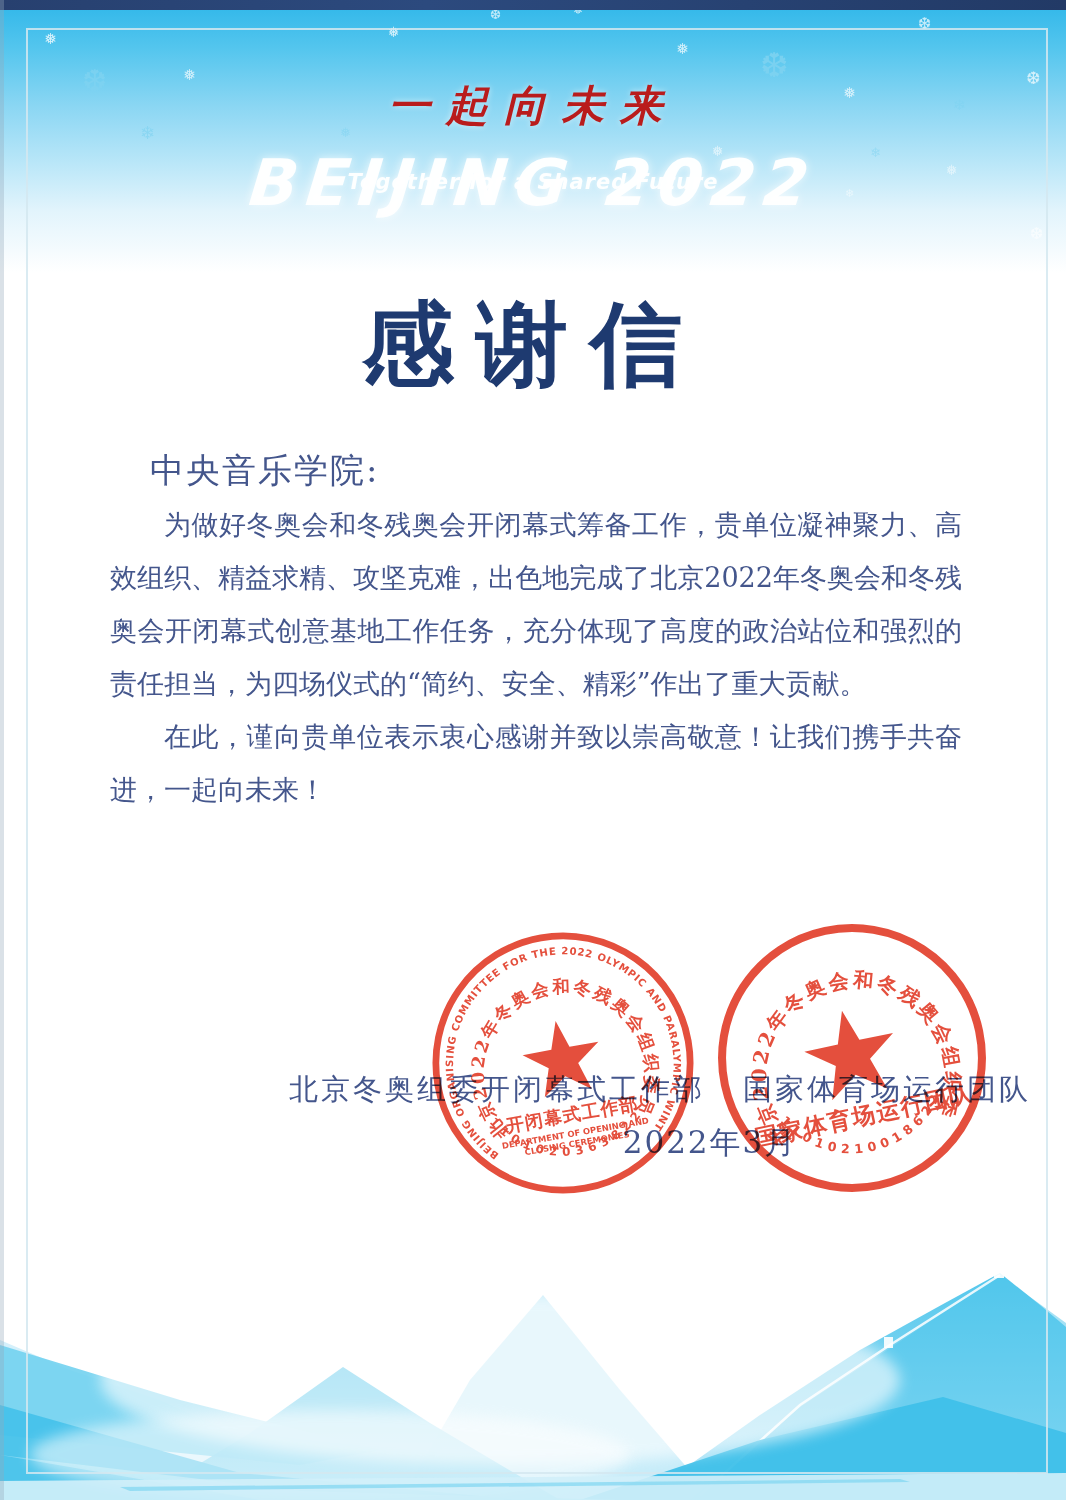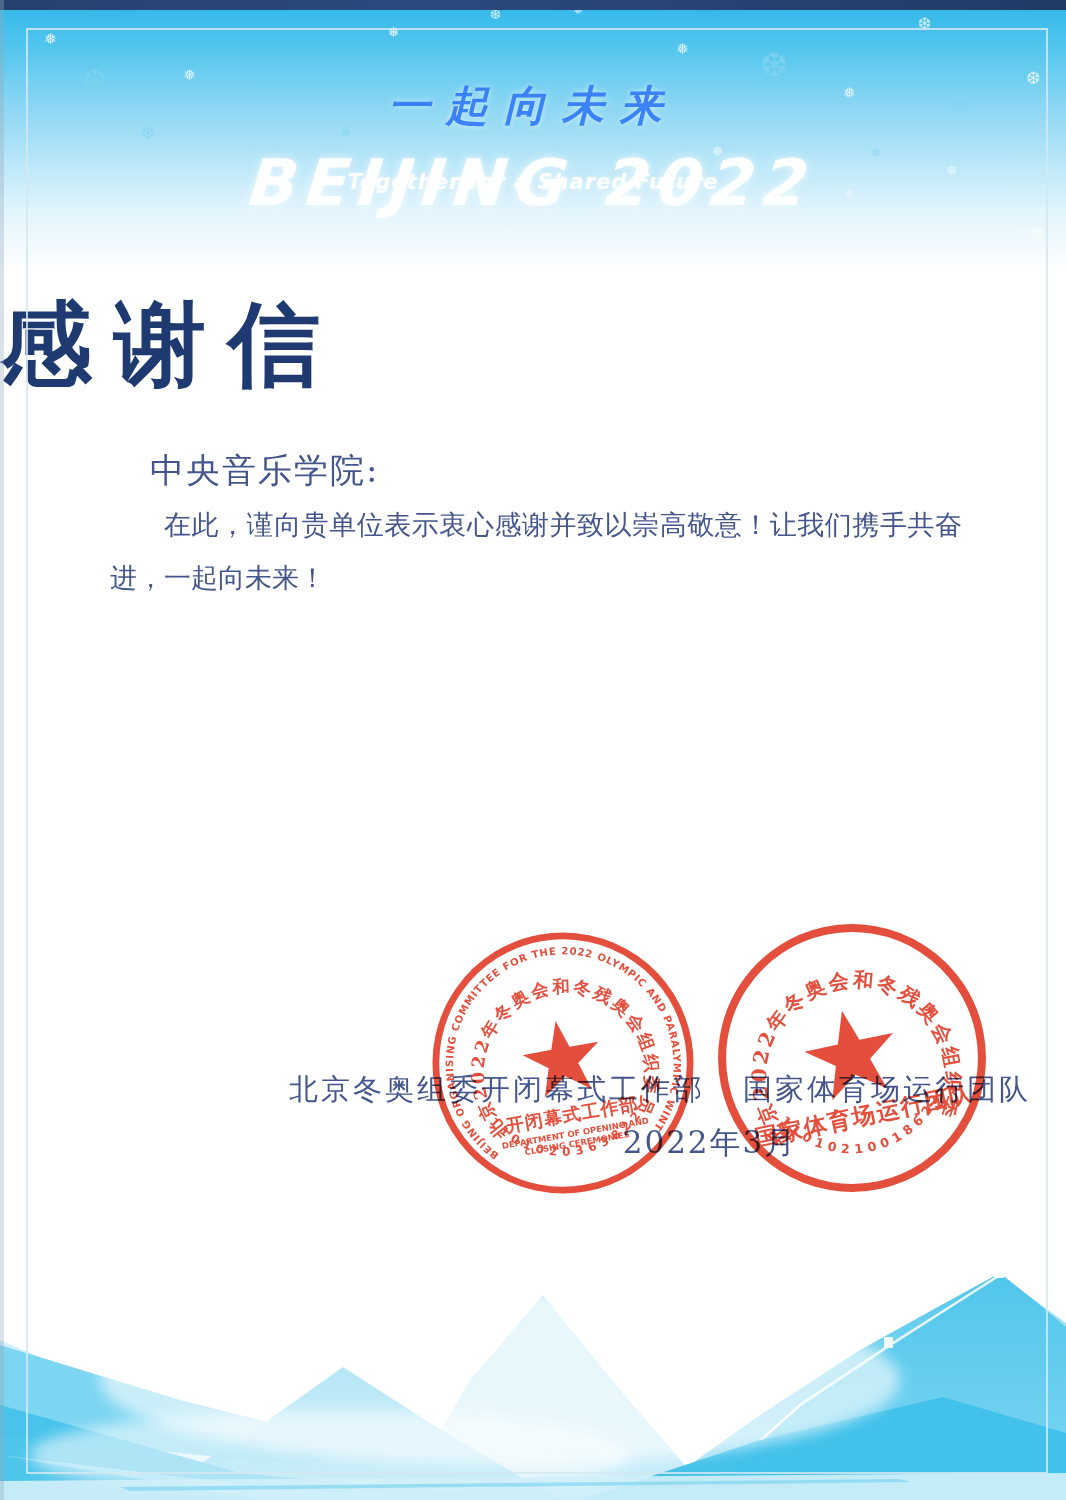--- a/index.html
+++ b/index.html
@@ -14,33 +14,33 @@
   .photo-edge-left{position:absolute;left:0;top:0;width:4px;height:1500px;
     background:rgba(150,170,185,.35);z-index:40;}
   
   .sky{position:absolute;left:0;top:0;width:1066px;height:620px;
     background:linear-gradient(180deg,#2eb6e9 0%,#55c6ee 8%,#8ad6f3 17%,#b8e6f8 26%,#e2f4fc 34%,#ffffff 44%);}
   .inner-frame{position:absolute;left:26px;top:28px;right:18px;bottom:26px;
     border:2px solid rgba(211,232,240,.85);z-index:30;pointer-events:none;}
   .flake{position:absolute;line-height:1;font-family:"DejaVu Sans","Liberation Sans",sans-serif;z-index:2;}
   
   .slogan-cn{position:absolute;top:78px;left:0;width:1066px;text-align:center;
-    color:#3b82f6;font-size:42px;font-weight:bold;letter-spacing:16px;z-index:3;
+    color:#b91c1c;font-size:42px;font-weight:bold;letter-spacing:16px;z-index:3;
     text-shadow:0 0 6px rgba(255,255,255,.6);font-style:italic;}
   .slogan-en{position:absolute;top:126px;left:0;width:1066px;text-align:center;
     color:rgba(255,255,255,.95);font-size:21px;font-weight:bold;font-style:italic;
     letter-spacing:1px;z-index:3;text-shadow:0 0 5px rgba(255,255,255,.5);
     font-family:"DejaVu Sans","Liberation Sans",sans-serif;margin-top:44px;}
   .brand{position:absolute;top:146px;left:0;width:1066px;text-align:center;
     color:rgba(255,255,255,.95);font-size:64px;font-weight:bold;font-style:italic;
     letter-spacing:8px;z-index:3;transform:skewX(-6deg);
     text-shadow:0 0 10px rgba(255,255,255,.7);
     font-family:"DejaVu Sans","Liberation Sans",sans-serif;}
   
-  .title{position:absolute;top:283px;left:0;width:1066px;
+  .title{position:absolute;top:283px;left:0;width:1066px;text-align:center;
     color:#1e3a70;font-size:92px;font-weight:bold;letter-spacing:22px;z-index:3;}
   .salutation{position:absolute;top:448px;left:112px;
     color:#44568c;font-size:34px;z-index:3;letter-spacing:2px;margin-left:38px;}
   .body-text{position:absolute;top:498px;left:110px;width:852px;
     color:#44568c;font-size:27px;line-height:53px;text-align:justify;z-index:3;}
   .body-text p{margin:0;text-indent:2em;}
   .signature-row{position:absolute;top:1070px;left:320px;width:680px;
     display:flex;justify-content:center;gap:38px;z-index:4;
     color:#44568c;font-size:29px;letter-spacing:3px;white-space:nowrap;}
   .date-line{position:absolute;top:1122px;left:560px;width:300px;text-align:center;
@@ -80,20 +80,21 @@
   </div>
 
 <div class="slogan-cn">一起向未来</div>
 <div class="slogan-en">Together for a Shared Future</div>
 <div class="brand">BEIJING 2022</div>
 
 <div class="title">感谢信</div>
 <div class="salutation">中央音乐学院:</div>
 
 <div class="body-text">
+  <p>为做好冬奥会和冬残奥会开闭幕式筹备工作，贵单位凝神聚力、高效组织、精益求精、攻坚克难，出色地完成了北京2022年冬奥会和冬残奥会开闭幕式创意基地工作任务，充分体现了高度的政治站位和强烈的责任担当，为四场仪式的“简约、安全、精彩”作出了重大贡献。</p>
   <p>在此，谨向贵单位表示衷心感谢并致以崇高敬意！让我们携手共奋进，一起向未来！</p>
 </div>
 
 <div class="signature-row">
   <span>北京冬奥组委开闭幕式工作部</span>
   <span>国家体育场运行团队</span>
 </div>
 <div class="date-line">2022年3月</div>
 
 <div class="stamp stamp-left">

